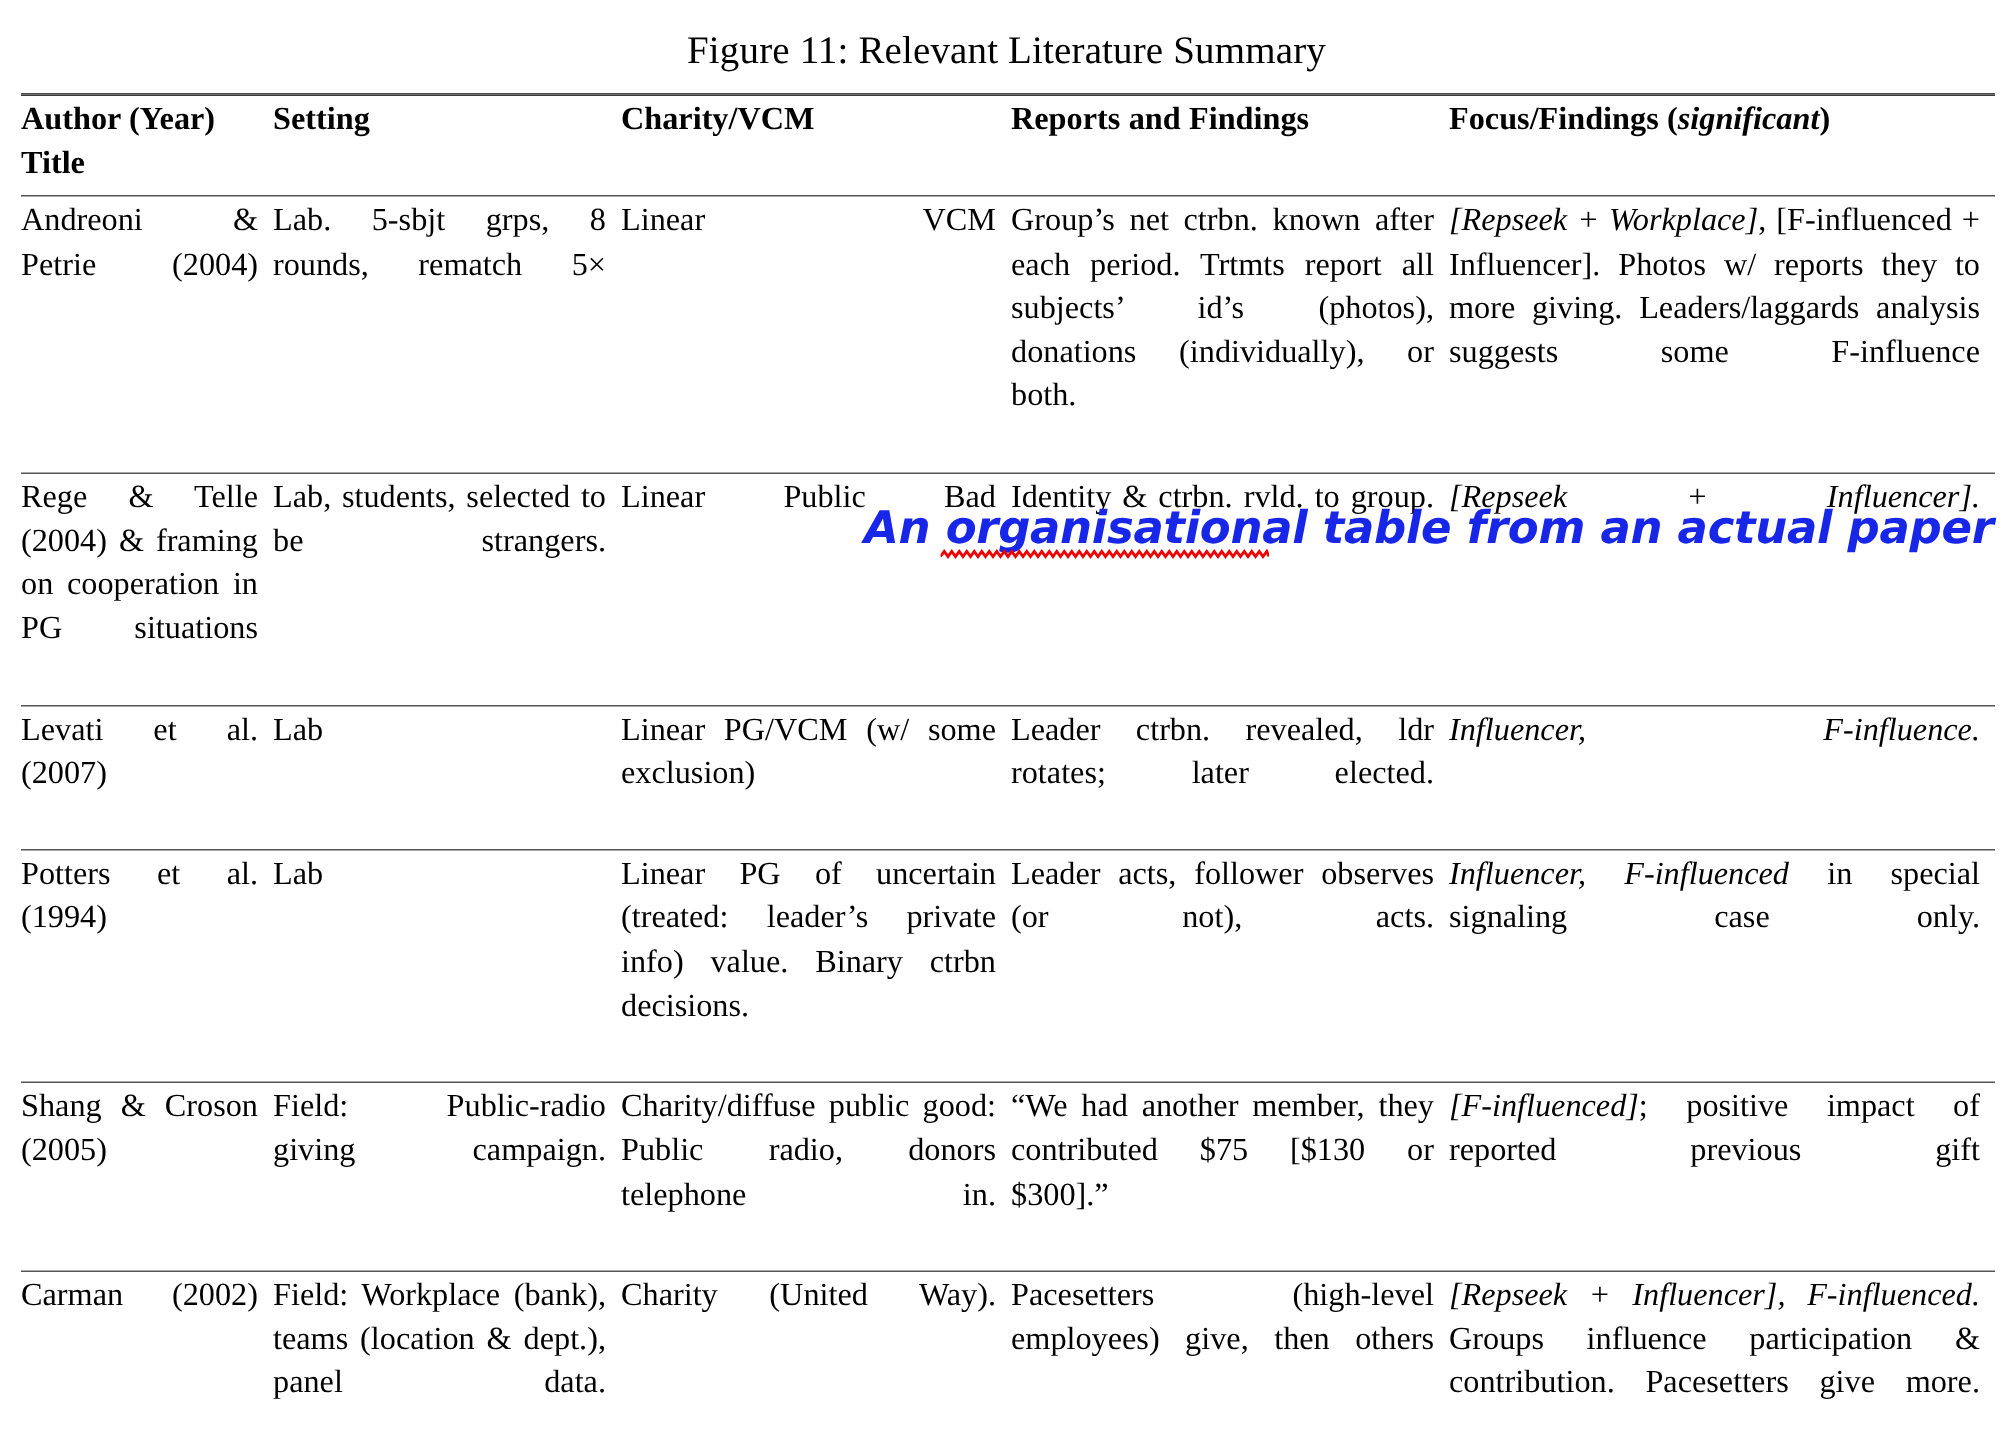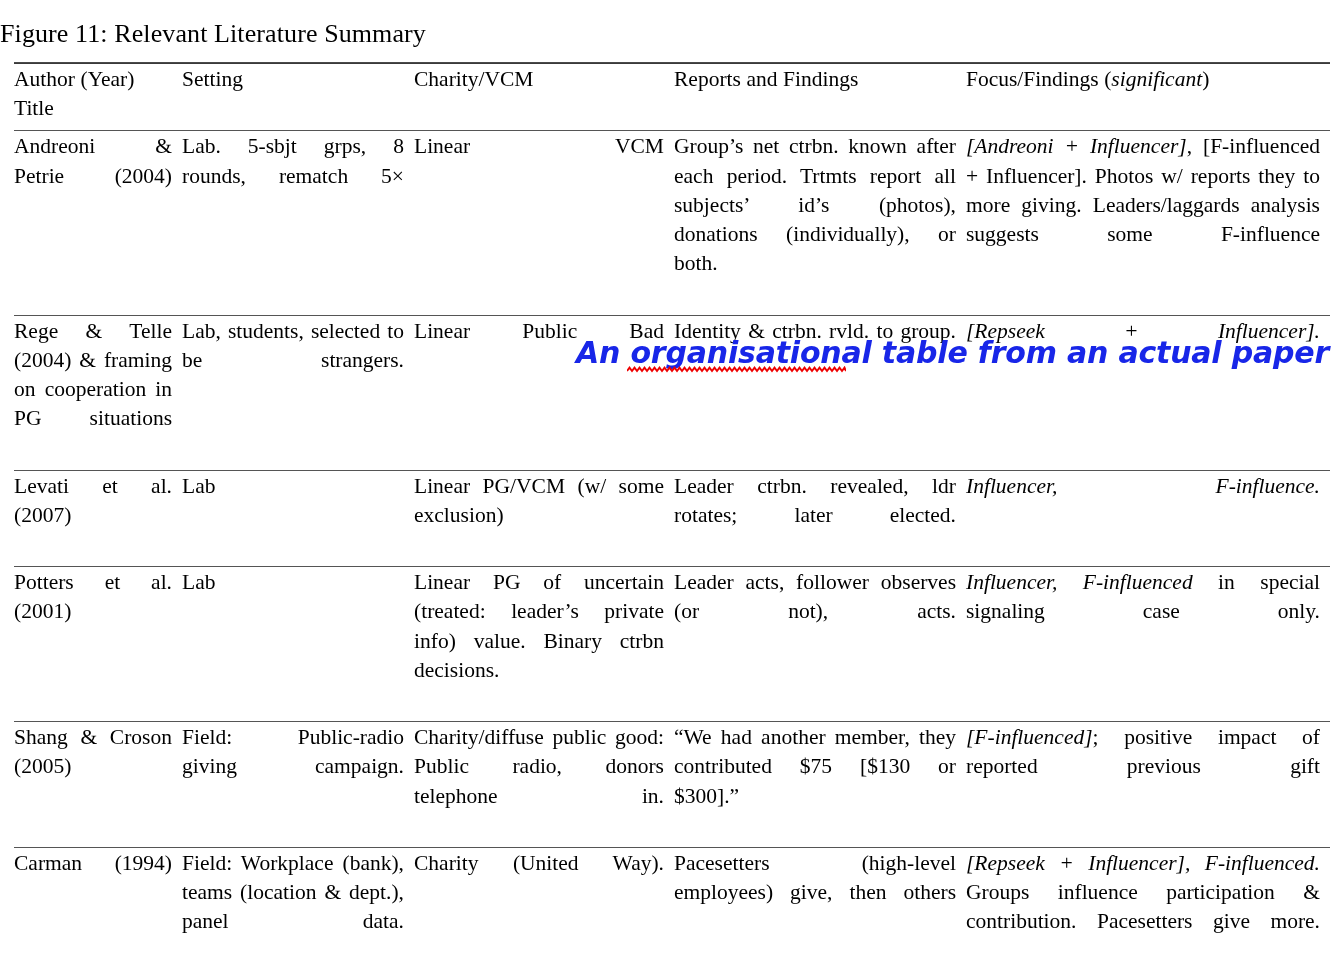--- a/index.html
+++ b/index.html
@@ -16,20 +16,21 @@
     color: #000000;
     overflow: hidden;
   }
 
   
   #figure-caption {
     position: absolute;
     top: 19px;
     left: 0;
     width: 1342px;
+    text-align: center;
     font-size: 26px;
     line-height: 30px;
     letter-spacing: 0.1px;
     color: #000;
   }
 
   
   #lit-table-wrap {
     position: absolute;
     top: 62px;
@@ -51,21 +52,21 @@
     text-align: justify;
     text-justify: inter-word;
     -moz-text-align-last: left;
     text-align-last: left;
     hyphens: none;
     word-spacing: 0.2px;
   }
 
   
   tr.toprule > td { border-top: 1.6px solid #4a4a4a; }
-  tr.toprule-2 > td { border-top: 1.3px solid #3a3a3a; }
+  tr.toprule-2 > td { border-top: 1.3px solid #3a3a3a; font-weight: bold; }
   tr.midrule > td { border-top: 1.3px solid #555555; margin-left: 36px; }
 
   thead td {
     padding-top: 5px;
     padding-bottom: 10px;
   }
 
   
   col.c1 { width: 168px; }
   col.c2 { width: 232px; }
@@ -159,21 +160,21 @@
         <td class="col2">
             <span class="cell-text">Lab. 5-sbjt grps, 8 rounds, rematch 5×</span>
           </td>
         <td class="col3">
             <span class="cell-text">Linear VCM</span>
           </td>
         <td class="col4">
             <span class="cell-text">Group’s net ctrbn. known after each period. Trtmts report all subjects’ id’s (photos), donations (individually), or both.</span>
           </td>
         <td class="col5">
-            <span class="cell-text"><span class="it">[Andreoni + Influencer]</span><span>, [F-influenced + Influencer]. Photos w/ reports they to more giving. Leaders/laggards analysis suggests some F-influence</span></span>
+            <span class="cell-text"><span class="it">[Repseek + Workplace]</span><span>, [F-influenced + Influencer]. Photos w/ reports they to more giving. Leaders/laggards analysis suggests some F-influence</span></span>
           </td>
       </tr>
 
       <tr class="midrule">
         <td class="col1">
             <span class="cell-text">Rege &amp; Telle (2004) &amp; framing on cooperation in PG situations</span>
           </td>
         <td class="col2">
             <span class="cell-text">Lab, students, selected to be strangers.</span>
           </td>
@@ -201,21 +202,21 @@
         <td class="col4">
             <span class="cell-text">Leader ctrbn. revealed, ldr rotates; later elected.</span>
           </td>
         <td class="col5">
             <span class="cell-text"><span class="it">Influencer, F-influence.</span><span></span></span>
           </td>
       </tr>
 
       <tr class="midrule">
         <td class="col1">
-            <span class="cell-text">Potters et al. (2001)</span>
+            <span class="cell-text">Potters et al. (1994)</span>
           </td>
         <td class="col2">
             <span class="cell-text">Lab</span>
           </td>
         <td class="col3">
             <span class="cell-text">Linear PG of uncertain (treated: leader’s private info) value. Binary ctrbn decisions.</span>
           </td>
         <td class="col4">
             <span class="cell-text">Leader acts, follower observes (or not), acts.</span>
           </td>
@@ -237,21 +238,21 @@
         <td class="col4">
             <span class="cell-text">“We had another member, they contributed $75 [$130 or $300].”</span>
           </td>
         <td class="col5">
             <span class="cell-text"><span class="it">[F-influenced]</span><span>; positive impact of reported previous gift</span></span>
           </td>
       </tr>
 
       <tr class="midrule">
         <td class="col1">
-            <span class="cell-text">Carman (1994)</span>
+            <span class="cell-text">Carman (2002)</span>
           </td>
         <td class="col2">
             <span class="cell-text">Field: Workplace (bank), teams (location &amp; dept.), panel data.</span>
           </td>
         <td class="col3">
             <span class="cell-text">Charity (United Way).</span>
           </td>
         <td class="col4">
             <span class="cell-text">Pacesetters (high-level employees) give, then others</span>
           </td>

